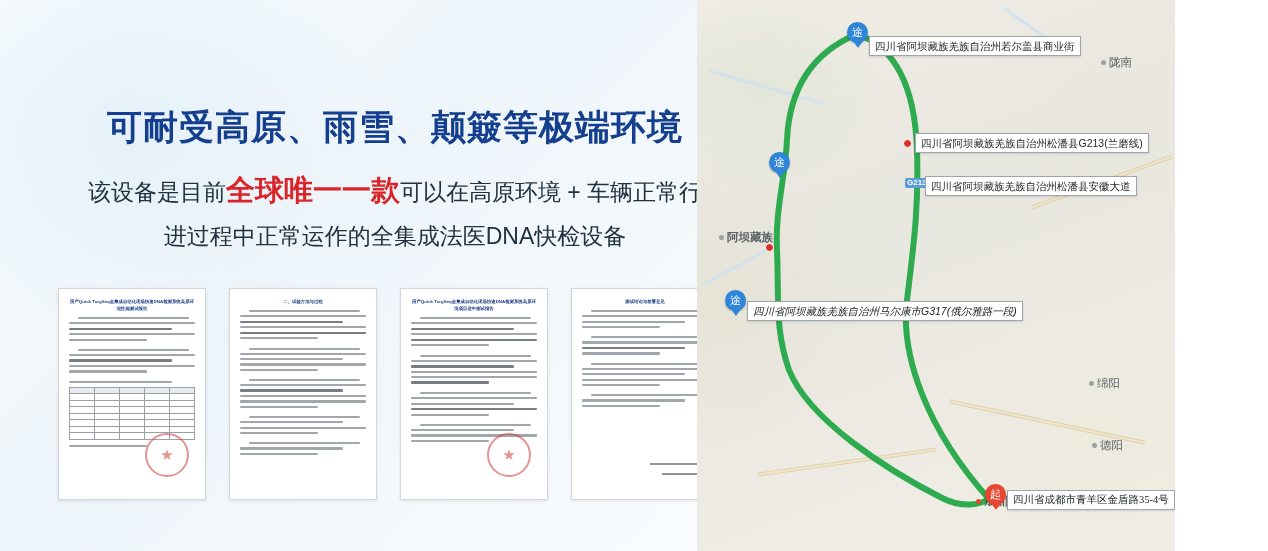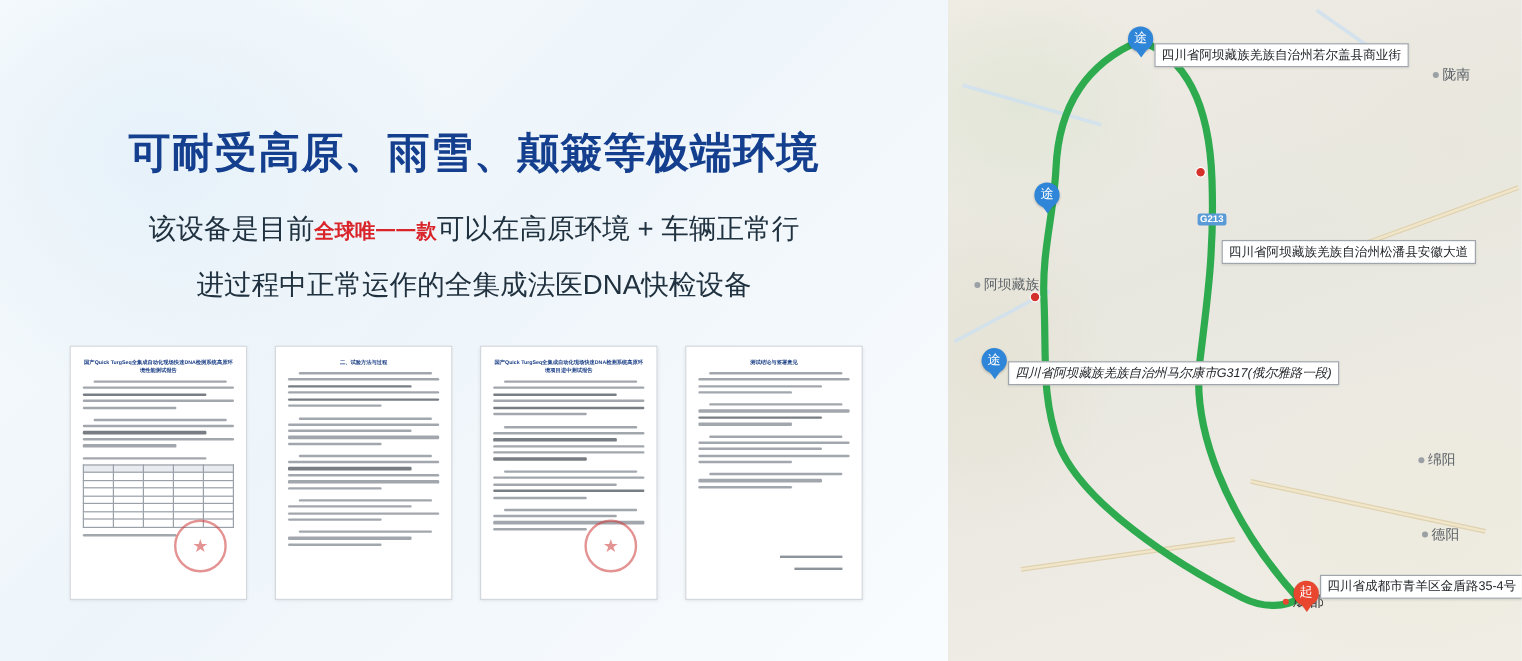--- a/index.html
+++ b/index.html
@@ -15,21 +15,21 @@
   }
   .page {
     position: relative;
     width: 1268px;
     height: 551px;
     display: flex;
   }
   
   .left {
     position: relative;
-    width: 790px;
+    width: 697px;
     height: 551px;
     background: linear-gradient(135deg, #f7fbfd 0%, #eef5fa 45%, #f9fcfe 100%);
     overflow: hidden;
   }
   .left::before {
     content: "";
     position: absolute;
     left: -120px;
     top: -80px;
     width: 500px;
@@ -56,21 +56,21 @@
     text-align: center;
     font-size: 23px;
     color: #20313f;
     line-height: 44px;
     padding: 0 38px;
     box-sizing: border-box;
   }
   .hl {
     color: #d9252a;
     font-weight: bold;
-    font-size: 17px;
+    font-size: 29px;
   }
   
   .docs {
     position: absolute;
     left: 58px;
     top: 288px;
     width: 670px;
     display: flex;
     gap: 23px;
   }
@@ -470,49 +470,50 @@
     <div class="roadline" style="left:330px;top:180px;width:150px;height:2px;transform:rotate(-20deg);"></div>
     <div class="roadline" style="left:250px;top:420px;width:200px;height:2px;transform:rotate(12deg);"></div>
     <div class="roadline" style="left:60px;top:460px;width:180px;height:2px;transform:rotate(-8deg);"></div>
 
     <svg class="route" width="478" height="551" viewBox="0 0 478 551">
       <path d="M160 34 C 110 55, 92 95, 90 140 C 88 180, 78 210, 80 250 C 82 300, 78 330, 92 370 C 112 420, 190 470, 245 498 C 265 508, 282 505, 292 499" fill="none" stroke="#2eaa4f" stroke-width="6" stroke-linecap="round"></path>
       <path d="M160 34 C 200 48, 218 90, 220 150 C 222 210, 216 250, 210 300 C 203 355, 230 430, 292 499" fill="none" stroke="#2eaa4f" stroke-width="6" stroke-linecap="round"></path>
     </svg>
 
     <div class="mcity" style="left:404px;top:55px;text-align:right;"><span class="dot"></span><span>陇南</span></div>
-    <div class="mcity" style="left:22px;top:230px;"><span class="dot"></span><span>阿坝藏族</span></div>
+    <div class="mcity" style="left:22px;top:230px;font-weight:bold;"><span class="dot"></span><span>阿坝藏族</span></div>
     <div class="mcity" style="left:392px;top:376px;"><span class="dot"></span><span>绵阳</span></div>
     <div class="mcity" style="left:395px;top:438px;"><span class="dot"></span><span>德阳</span></div>
     <div class="mcity" style="left:279px;top:492px;color:#404040;font-size:13px;"><span class="dot" style="background:#e8462f;"></span><span>成都</span></div>
 
     <div class="pin" style="left:150px;top:22px;">
       <div class="body"></div>
         <div class="ch">途</div>
     </div>
     <div class="callout" style="left:172px;top:36px;">四川省阿坝藏族羌族自治州若尔盖县商业街</div>
 
     <div class="waydot" style="left:206px;top:139px;"></div>
+    <div class="callout" style="left:218px;top:133px;">四川省阿坝藏族羌族自治州松潘县G213(兰磨线)</div>
 
     <div class="pin" style="left:72px;top:152px;">
       <div class="body"></div>
         <div class="ch">途</div>
     </div>
 
     <div class="badge" style="left:208px;top:178px;font-weight:bold;">G213</div>
-    <div class="callout" style="left:228px;top:200px;text-align:right;">四川省阿坝藏族羌族自治州松潘县安徽大道</div>
+    <div class="callout" style="left:228px;top:176px;text-align:right;">四川省阿坝藏族羌族自治州松潘县安徽大道</div>
 
     <div class="waydot" style="left:68px;top:243px;"></div>
 
     <div class="pin" style="left:28px;top:290px;">
       <div class="body"></div>
         <div class="ch">途</div>
     </div>
     <div class="callout" style="left:50px;top:301px;font-style:italic;">四川省阿坝藏族羌族自治州马尔康市G317(俄尔雅路一段)</div>
 
     <div class="pin start" style="left:288px;top:484px;">
       <div class="body"></div>
         <div class="ch">起</div>
     </div>
-    <div class="callout" style="left:310px;top:479px;">四川省成都市青羊区金盾路35-4号</div>
+    <div class="callout" style="left:310px;top:490px;font-family:Liberation Serif, serif;">四川省成都市青羊区金盾路35-4号</div>
 
   </div>
 </div>
 
 </body></html>

